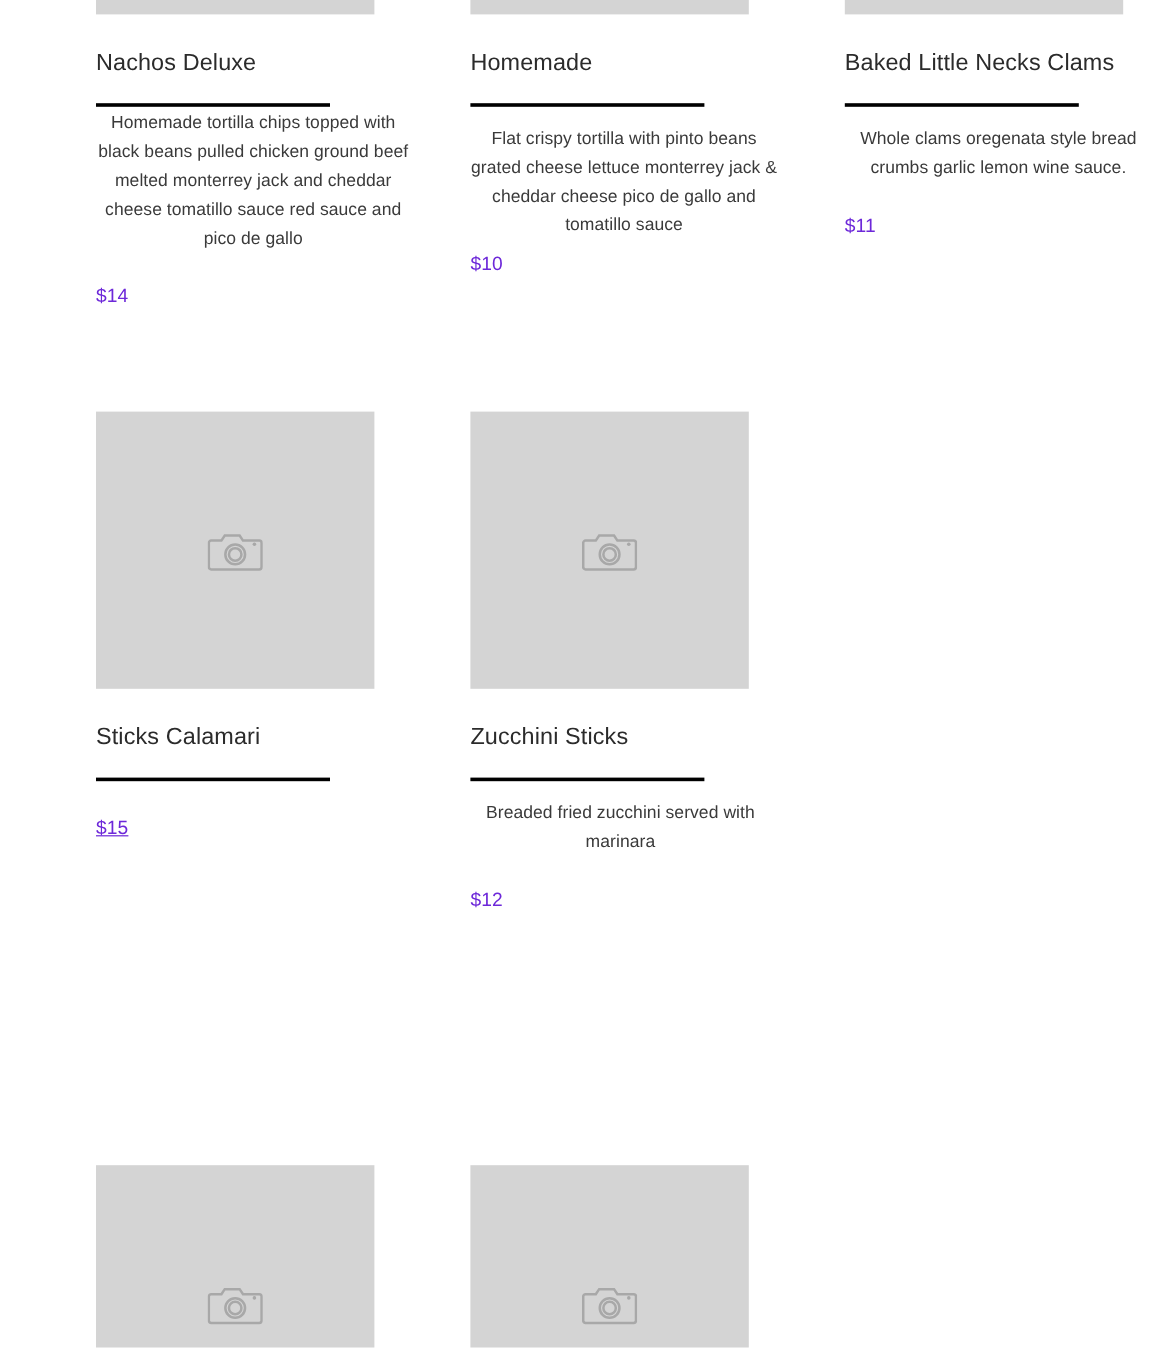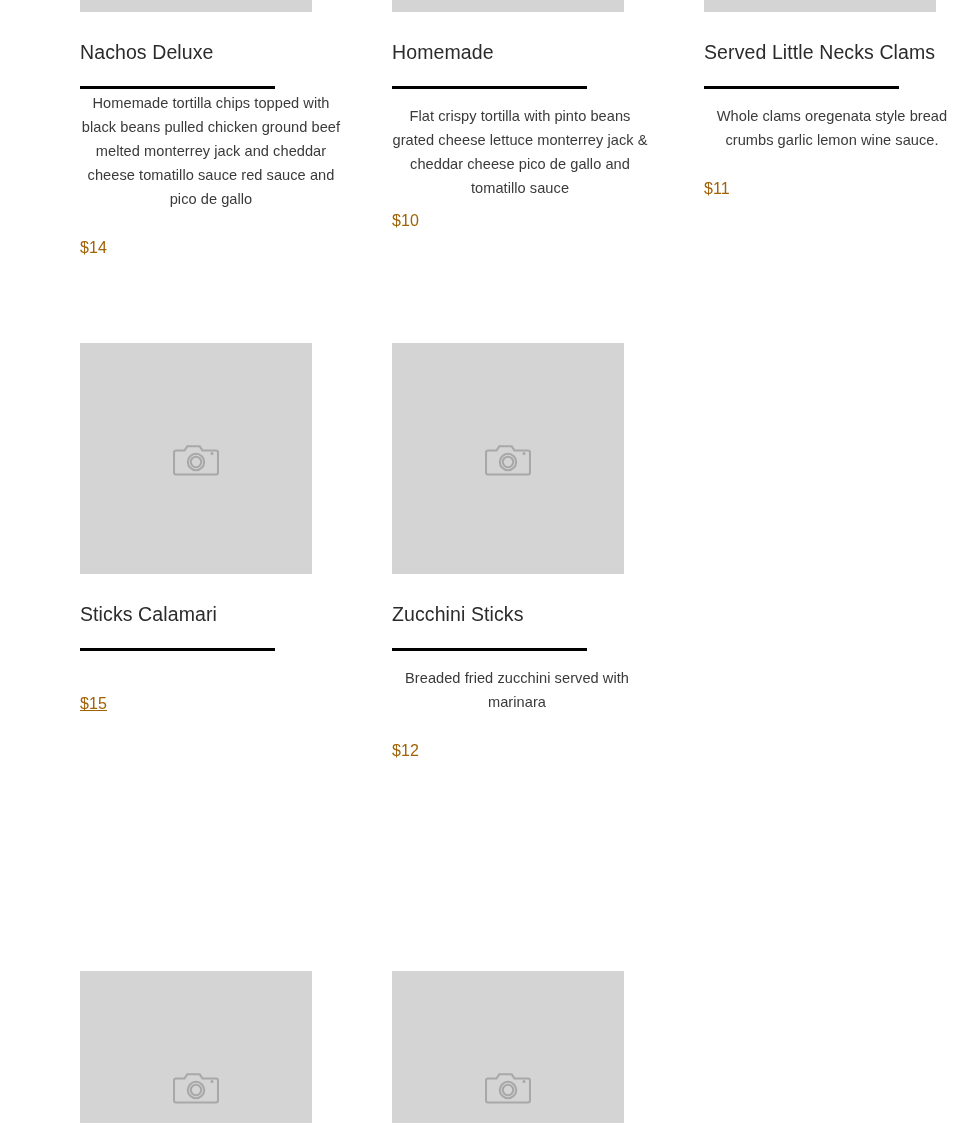--- a/index.html
+++ b/index.html
@@ -42,21 +42,21 @@
     text-align:center; white-space:nowrap;
   }
   .rule {
     width:195px; height:3px; background:#000; border:0;
   }
   .desc {
     font-size:14.6px; color:#3a3a3a; line-height:24px;
     text-align:center; letter-spacing:.05px;
   }
   .price {
-    font-size:16px; color:#a16207; letter-spacing:.1px;
+    font-size:16px; color:#6d28d9; letter-spacing:.1px;
   }
 
   
   .section-head {
     position:absolute; left:0; width:965px; text-align:center;
   }
   .section-title {
     font-family:"Liberation Sans Narrow","DejaVu Sans Condensed","Liberation Sans",sans-serif;
     font-size:30px; font-weight:700; color:#1c1c1c;
     letter-spacing:.2px;
@@ -103,42 +103,42 @@
     </div>
     <div class="gap"></div>
     <div class="cell">
       <div class="title">Homemade</div>
       <hr class="rule" style="margin-top:21px;">
       <div class="desc" style="margin-top:15px; width:256px;">Flat crispy tortilla with pinto beans grated cheese lettuce monterrey jack &amp; cheddar cheese pico de gallo and tomatillo sauce</div>
       <div class="price" style="margin-top:12px;">$10</div>
     </div>
     <div class="gap"></div>
     <div class="cell">
-      <div class="title">Served Little Necks Clams</div>
+      <div class="title">Baked Little Necks Clams</div>
       <hr class="rule" style="margin-top:21px;">
       <div class="desc" style="margin-top:15px; width:256px;">Whole clams oregenata style bread crumbs garlic lemon wine sauce.</div>
       <div class="price" style="margin-top:28px;">$11</div>
     </div>
   </div>
 
   <div class="row" style="top:343px; align-items:flex-start;">
     <div class="gap"></div>
 
     <div class="cell">
       <div class="ph ph-sq">
         <svg class="cam" width="46" height="38" viewBox="0 0 46 38">
           <path d="M3 10.5h8.5l2.8-4.2h12.4l2.8 4.2H43a2 2 0 0 1 2 2v20a2 2 0 0 1-2 2H3a2 2 0 0 1-2-2v-20a2 2 0 0 1 2-2z"></path>
           <circle cx="23" cy="22" r="8.2"></circle>
           <circle cx="23" cy="22" r="5.2"></circle>
           <circle class="dot" cx="39" cy="13.6" r="1.5"></circle>
         </svg>
       </div>
       <div class="title" style="margin-top:28px;">Sticks Calamari</div>
       <hr class="rule" style="margin-top:21px;">
-      <div class="price" style="margin-top:44px;text-decoration:underline;">$15</div>
+      <div class="price" style="margin-top:31px;text-decoration:underline;">$15</div>
     </div>
 
     <div class="gap"></div>
 
     <div class="cell">
       <div class="ph ph-sq">
         <svg class="cam" width="46" height="38" viewBox="0 0 46 38">
           <path d="M3 10.5h8.5l2.8-4.2h12.4l2.8 4.2H43a2 2 0 0 1 2 2v20a2 2 0 0 1-2 2H3a2 2 0 0 1-2-2v-20a2 2 0 0 1 2-2z"></path>
           <circle cx="23" cy="22" r="8.2"></circle>
           <circle cx="23" cy="22" r="5.2"></circle>

